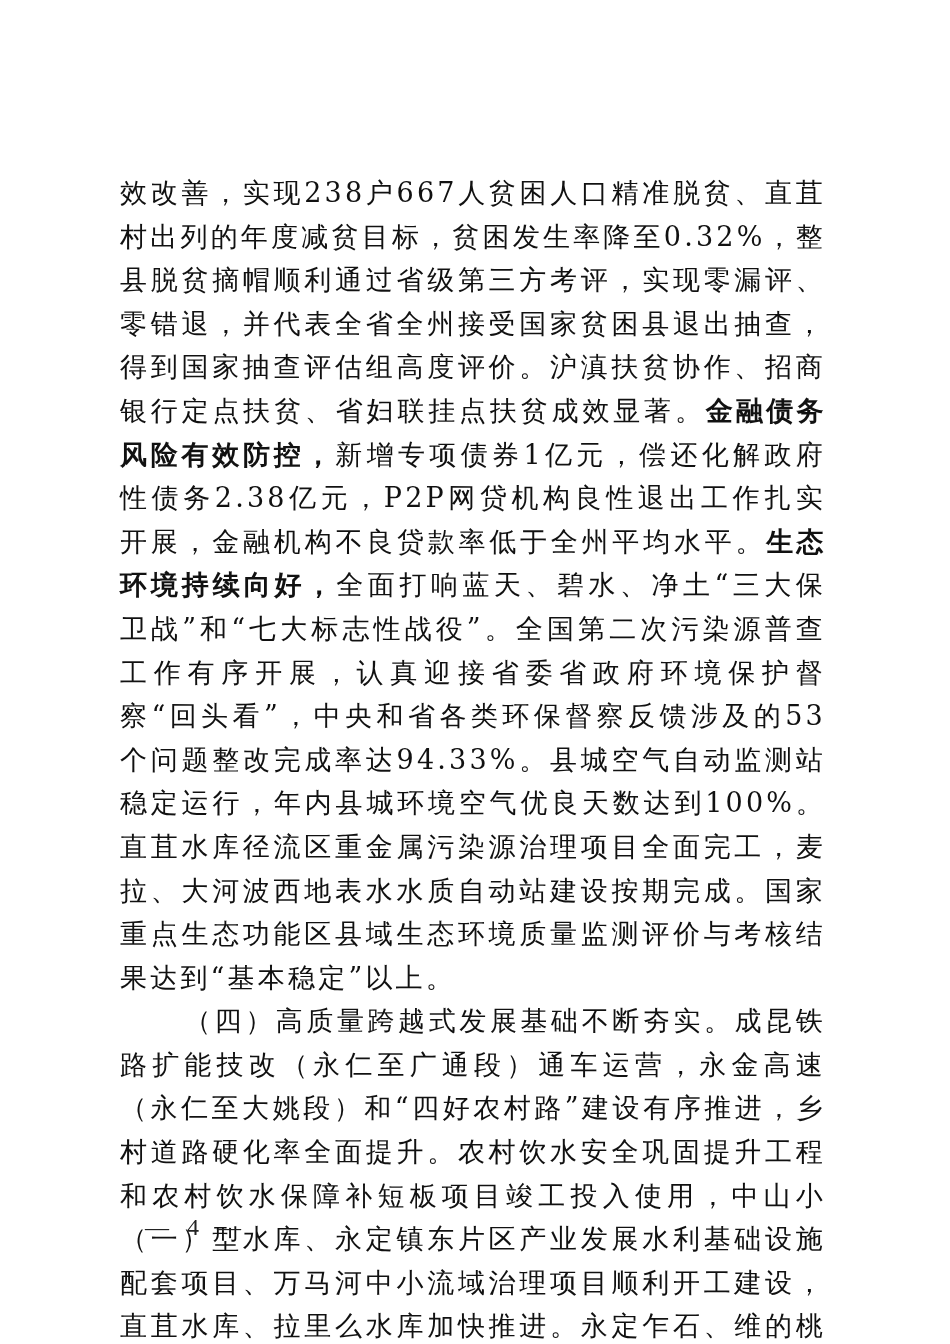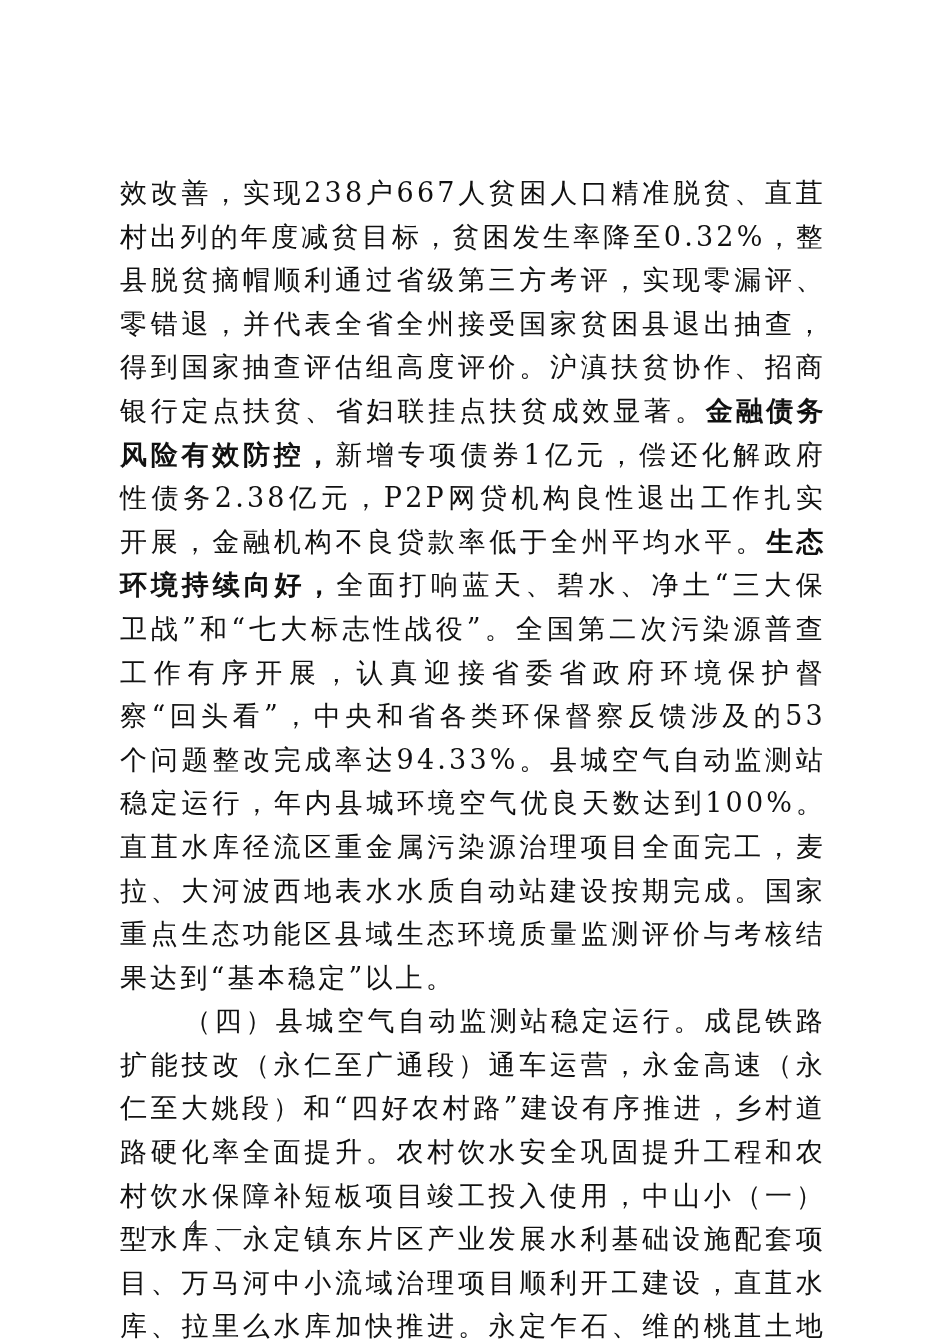--- a/index.html
+++ b/index.html
@@ -35,17 +35,17 @@
 </style>
 </head>
 <body>
 
 <div class="page">
   <div class="body-text">
     <p>
       <span>效改善，实现238户667人贫困人口精准脱贫、直苴村出列的年度减贫目标，贫困发生率降至0.32%，整县脱贫摘帽顺利通过省级第三方考评，实现零漏评、零错退，并代表全省全州接受国家贫困县退出抽查，得到国家抽查评估组高度评价。沪滇扶贫协作、招商银行定点扶贫、省妇联挂点扶贫成效显著。</span><span class="bold">金融债务风险有效防控，</span><span>新增专项债券1亿元，偿还化解政府性债务2.38亿元，P2P网贷机构良性退出工作扎实开展，金融机构不良贷款率低于全州平均水平。</span><span class="bold">生态环境持续向好，</span><span>全面打响蓝天、碧水、净土“三大保卫战”和“七大标志性战役”。全国第二次污染源普查工作有序开展，认真迎接省委省政府环境保护督察“回头看”，中央和省各类环保督察反馈涉及的53个问题整改完成率达94.33%。县城空气自动监测站稳定运行，年内县城环境空气优良天数达到100%。直苴水库径流区重金属污染源治理项目全面完工，麦拉、大河波西地表水水质自动站建设按期完成。国家重点生态功能区县域生态环境质量监测评价与考核结果达到“基本稳定”以上。</span>
     </p>
     <p class="indent">
-      <span>（四）县城空气自动监测站稳定运行。</span><span>成昆铁路扩能技改（永仁至广通段）通车运营，永金高速（永仁至大姚段）和“四好农村路”建设有序推进，乡村道路硬化率全面提升。农村饮水安全巩固提升工程和农村饮水保障补短板项目竣工投入使用，中山小（一）型水库、永定镇东片区产业发展水利基础设施配套项目、万马河中小流域治理项目顺利开工建设，直苴水库、拉里么水库加快推进。永定乍石、维的桃苴土地整治项</span>
+      <span>（四）高质量跨越式发展基础不断夯实。</span><span>成昆铁路扩能技改（永仁至广通段）通车运营，永金高速（永仁至大姚段）和“四好农村路”建设有序推进，乡村道路硬化率全面提升。农村饮水安全巩固提升工程和农村饮水保障补短板项目竣工投入使用，中山小（一）型水库、永定镇东片区产业发展水利基础设施配套项目、万马河中小流域治理项目顺利开工建设，直苴水库、拉里么水库加快推进。永定乍石、维的桃苴土地整治项</span>
     </p>
   </div>
   <div class="page-number">— 4 —</div>
 </div>
 
 </body></html>

